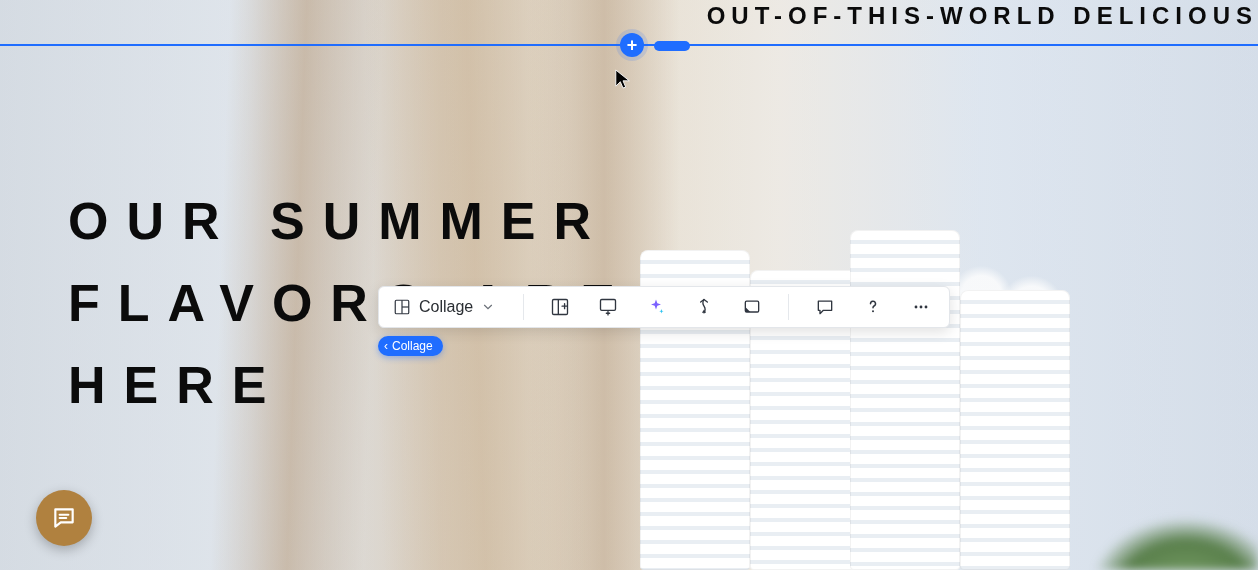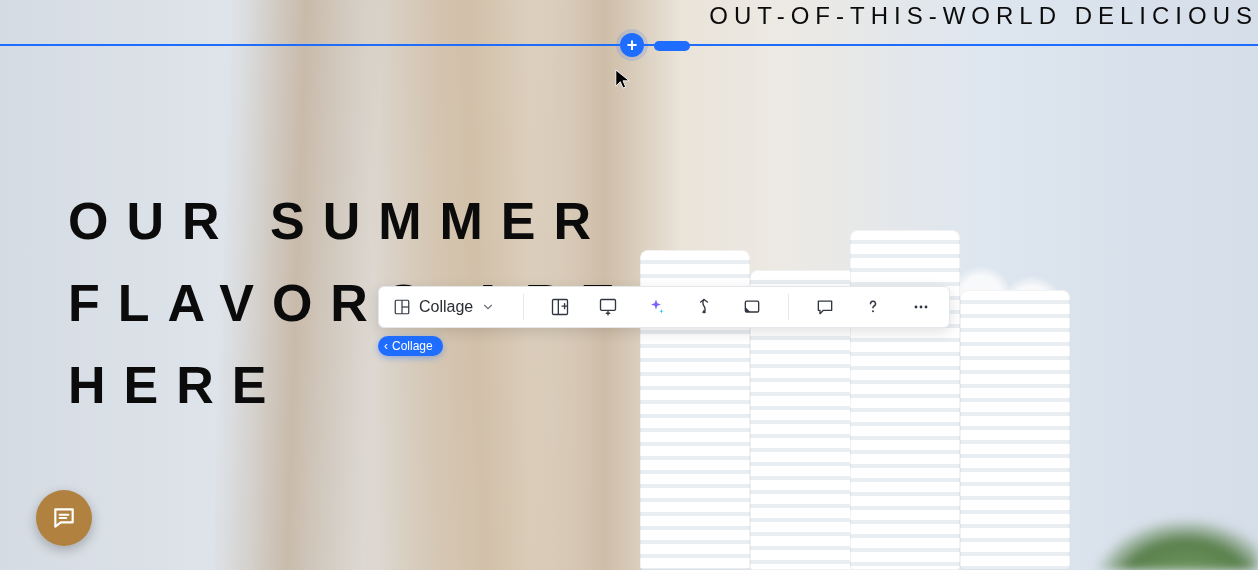--- a/index.html
+++ b/index.html
@@ -22,21 +22,21 @@
     background: repeating-linear-gradient(180deg, #ffffff 0 10px, #e9eef3 10px 14px);
     box-shadow: inset 0 0 0 1px rgba(0,0,0,0.05); filter: blur(0.3px); }
   .cups span:nth-child(1){ left:0;   height:320px; }
   .cups span:nth-child(2){ left:110px; height:300px; }
   .cups span:nth-child(3){ left:210px; height:340px; }
   .cups span:nth-child(4){ left:320px; height:280px; }
 
   .plant { position:absolute; right:0; bottom:0; width:240px; height:200px; pointer-events:none;
     background: radial-gradient(160px 120px at 70% 110%, #7ca36a 0%, #597f4b 40%, transparent 60%); filter: blur(4px); }
 
-  .tagline { position:absolute; right:0; top:2px; font-weight:400; letter-spacing:6px; font-size:24px; color:#0b0b0b; white-space:nowrap; }
+  .tagline { position:absolute; right:0; top:2px; font-weight:700; letter-spacing:6px; font-size:24px; color:#0b0b0b; white-space:nowrap; }
 
   .section-divider { position:absolute; left:0; right:0; top:44px; height:2px; background:#1f6dff; }
   .add-handle {
     position:absolute; top:33px; left:620px; width:24px; height:24px; border-radius:50%;
     background:#1f6dff; color:#fff; display:flex; align-items:center; justify-content:center;
     font-size:18px; font-weight:700; box-shadow:0 0 0 4px rgba(31,109,255,0.15); cursor:pointer;
   }
   .drag-handle {
     position:absolute; top:41px; left:654px; width:36px; height:10px; border-radius:6px; background:#1f6dff; cursor:grab;
   }

